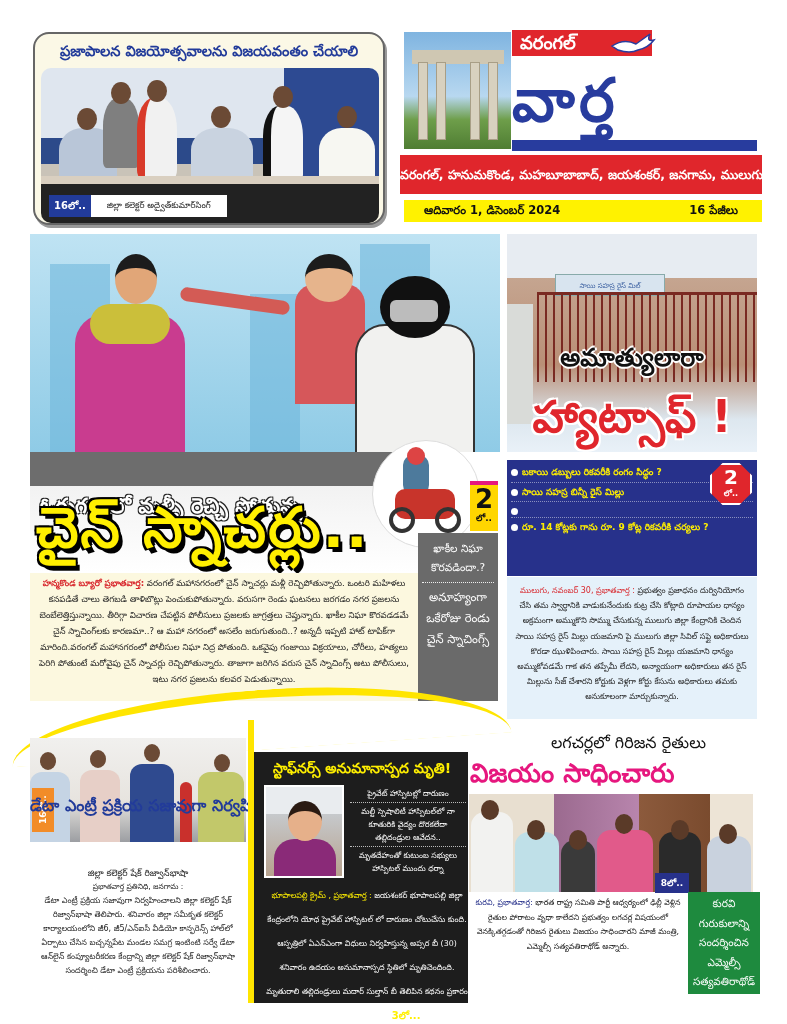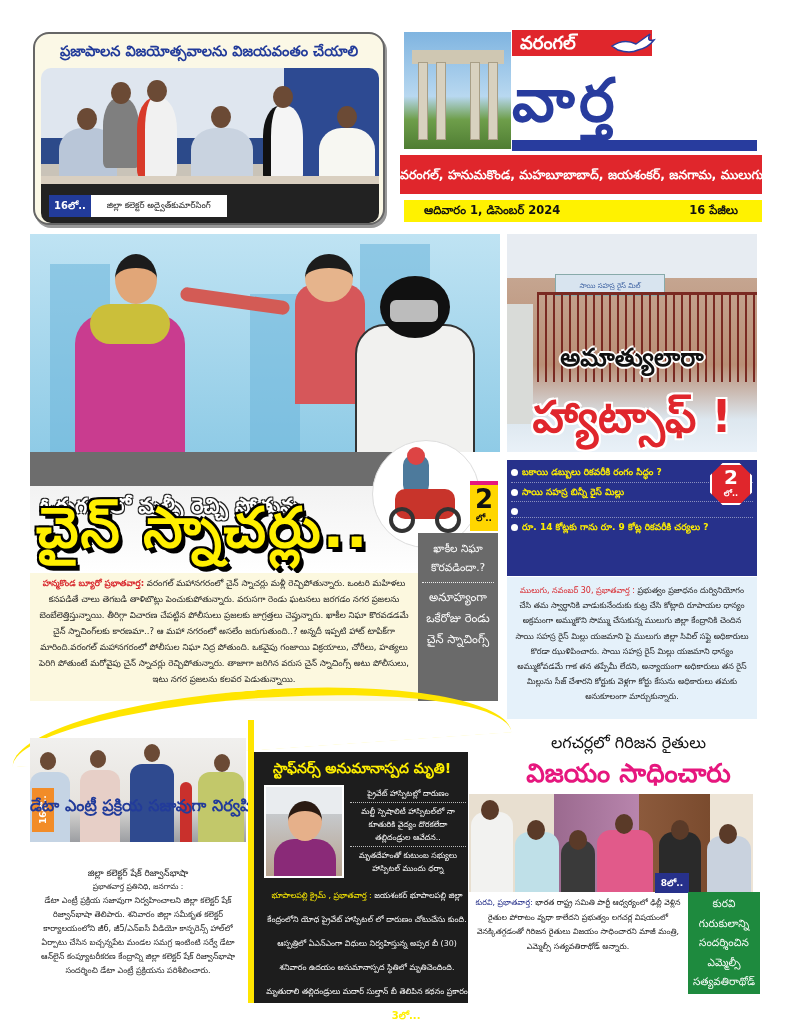--- a/index.html
+++ b/index.html
@@ -216,21 +216,21 @@
   .nurse-body .dl { color: #ffef00; }
   .nurse-body .more { color: #ffef00; font-weight: bold; font-size: 10px; }
 
   
   .farm-kicker {
     position: absolute; left: 470px; top: 730px; width: 317px; height: 26px;
     text-align: center; font-size: 16px; color: #111; line-height: 26px; white-space: nowrap;
   }
   .farm-hl {
     position: absolute; left: 470px; top: 755px; width: 317px; height: 36px;
-    text-align: center; font-size: 26px; font-weight: bold; color: #e6177e; line-height: 36px; white-space: nowrap;
+    font-size: 26px; font-weight: bold; color: #e6177e; line-height: 36px; white-space: nowrap;
   }
   .farm-photo {
     position: absolute; left: 469px; top: 794px; width: 284px; height: 98px;
     background: linear-gradient(90deg, #e8dfd0 0%, #e8dfd0 30%, #9b6a8f 30%, #b885ad 60%, #8c5a3c 60%, #7a4b2e 85%, #ede4d6 85%);
     overflow: hidden;
   }
   .farm-photo .pp { position:absolute; bottom:0; border-radius:14px 14px 0 0; }
   .farm-photo .ph { position:absolute; width:18px; height:20px; border-radius:50%; background:#5a3a28; }
   .farm-badge {
     position: absolute; left: 655px; top: 873px; width: 34px; height: 20px;

